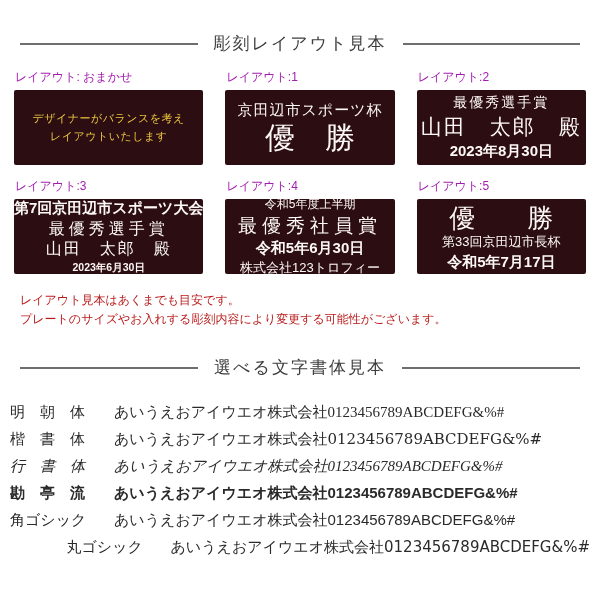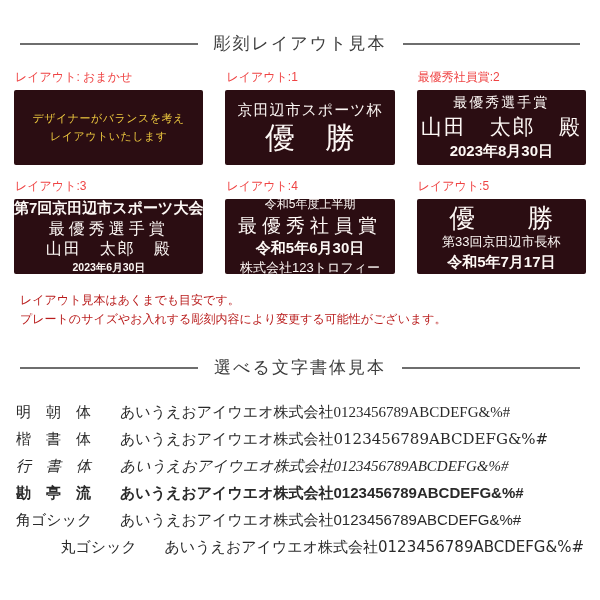--- a/index.html
+++ b/index.html
@@ -24,21 +24,21 @@
 
   
   .plates {
     margin: 14px 14px 0 14px;
     display: grid;
     grid-template-columns: repeat(3, 1fr);
     column-gap: 22px;
     row-gap: 13px;
   }
   .plate-cell {}
-  .plate-label { font-size: 12px; color: #ef4444; margin: 0 0 4px 1px; white-space: nowrap; }
+  .plate-label { font-size: 12px; color: #a21caf; margin: 0 0 4px 1px; white-space: nowrap; }
   .plate {
     height: 75px;
     background: var(--plate_bg, #2b0d12);
     color: var(--plate_text, #fdf8f5);
     border-radius: 2px;
     display: flex; flex-direction: column;
     align-items: center; justify-content: center;
     text-align: center;
     overflow: hidden;
   }
@@ -65,21 +65,21 @@
   .ls5 { letter-spacing: 5px; }
   .mt2 { margin-top: 2px; }
 
   
   .notes { margin: 17px 0 0 20px; font-size: 12px; line-height: 1.55; color: #b91c1c; }
 
   
   .font-list { margin-top: 20px; }
   .font-row {
     display: flex; align-items: center;
-    height: 27px; padding: 0 16px;
+    height: 27px; padding: 0 10px;
     color: #2a2a2a; white-space: nowrap;
   }
   .font-name { width: 104px; flex-shrink: 0; font-size: 15px; }
   .font-sample { font-size: 15px; }
 
   .f-mincho { font-family: "Liberation Serif", "DejaVu Serif", serif; }
   .f-kaisho { font-family: "DejaVu Serif", serif; }
   .f-gyosho { font-family: "Liberation Serif", serif; font-style: italic; }
   .f-kantei { font-family: Liberation Sans, sans-serif; font-weight: bold; }
   .f-kakugo { font-family: "Liberation Sans", sans-serif; }
@@ -108,21 +108,21 @@
 
     <div class="plate-cell">
       <div class="plate-label">レイアウト:1</div>
       <div class="plate">
         <div class="plate-line fz15 ls1">京田辺市スポーツ杯</div>
         <div class="plate-line fz30 mt2">優　勝</div>
       </div>
     </div>
 
     <div class="plate-cell">
-      <div class="plate-label">最優秀社員賞:2</div>
+      <div class="plate-label">レイアウト:2</div>
       <div class="plate">
         <div class="plate-line fz14 ls2">最優秀選手賞</div>
         <div class="plate-line fz21 ls2 mt2">山田　太郎　殿</div>
         <div class="plate-line fz11 mt2">2023年8月30日</div>
       </div>
     </div>
 
     <div class="plate-cell">
       <div class="plate-label">レイアウト:3</div>
       <div class="plate">

